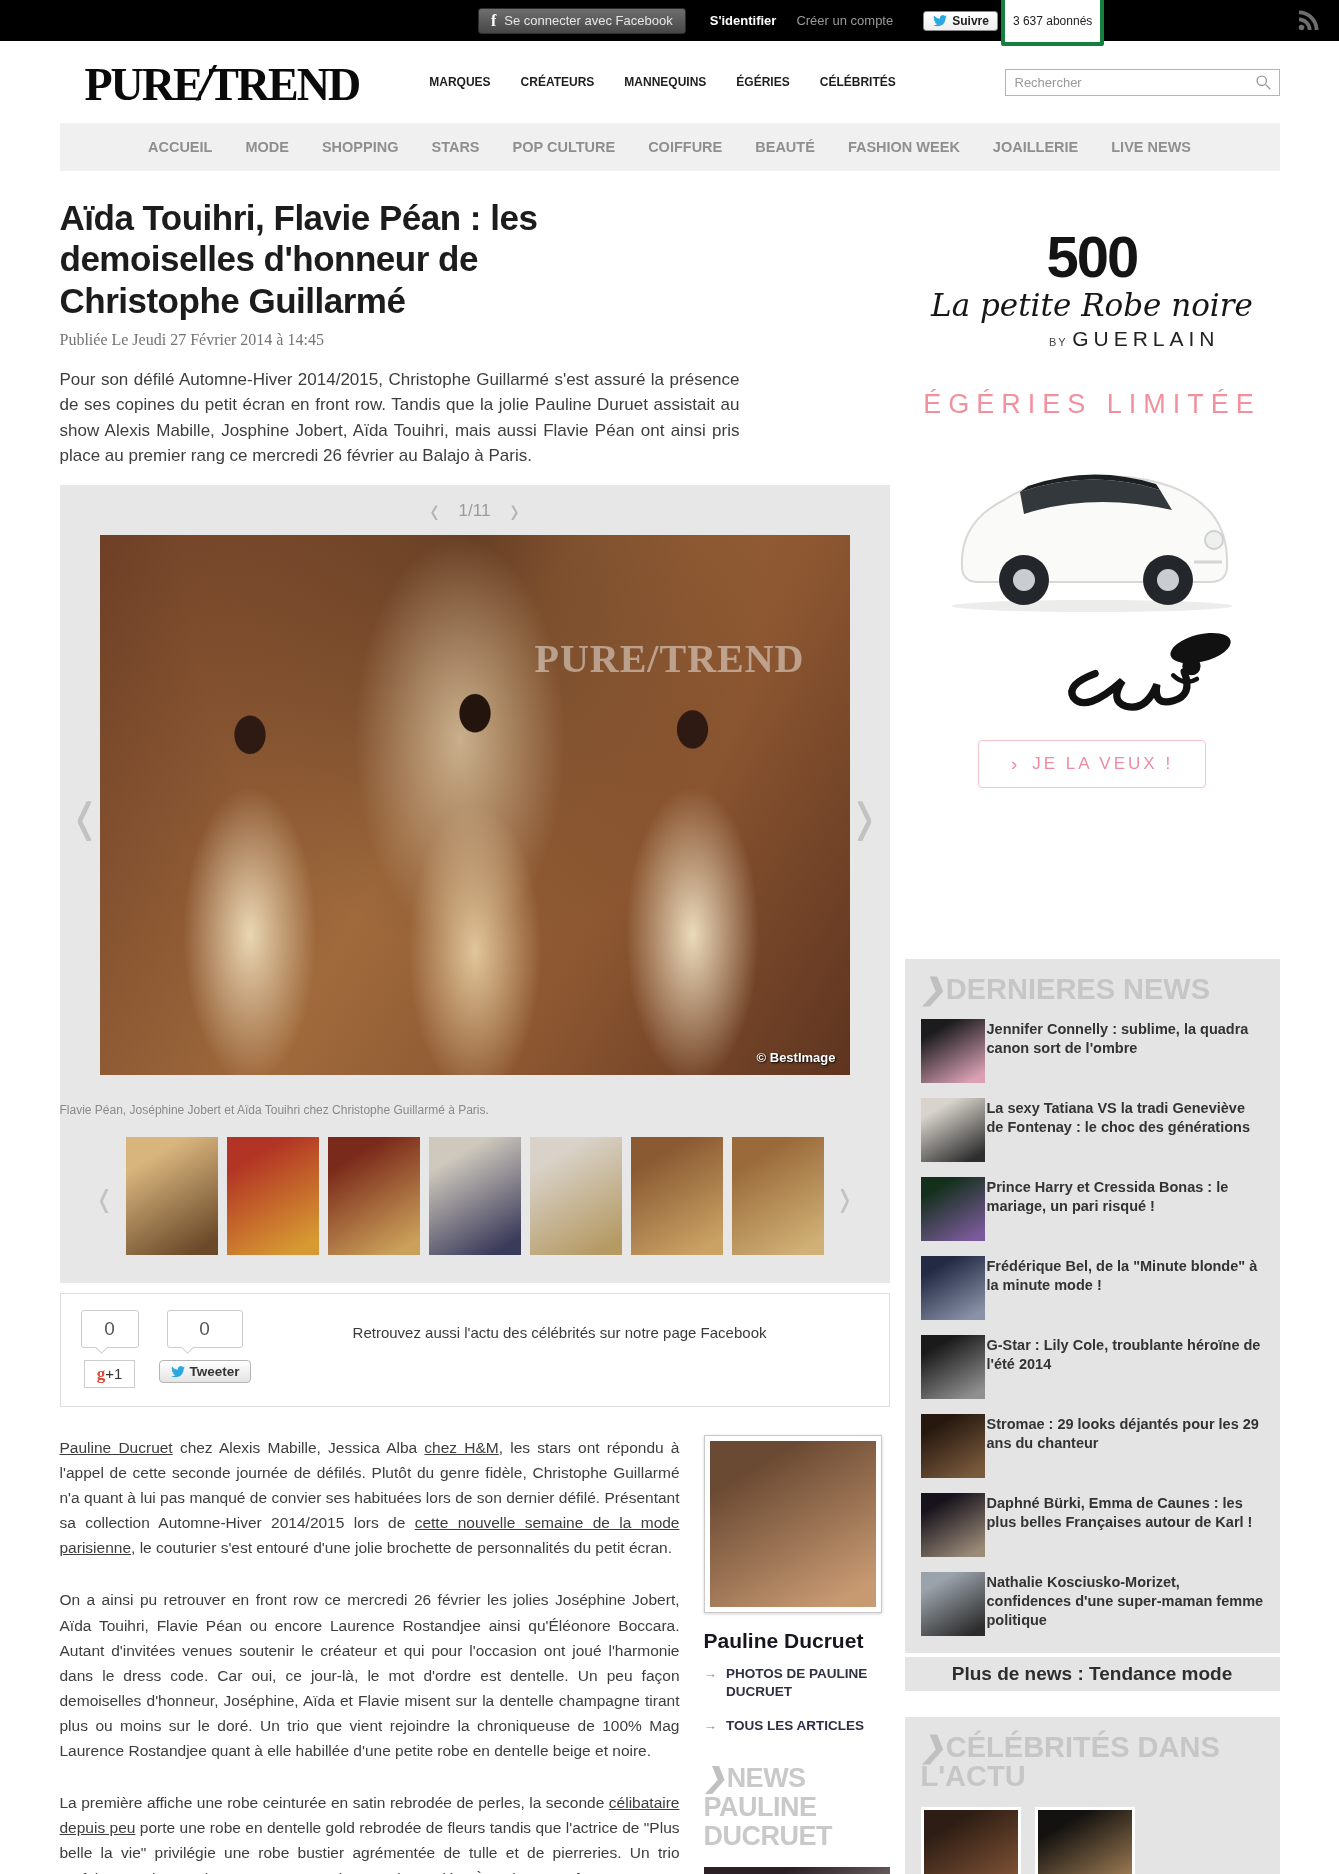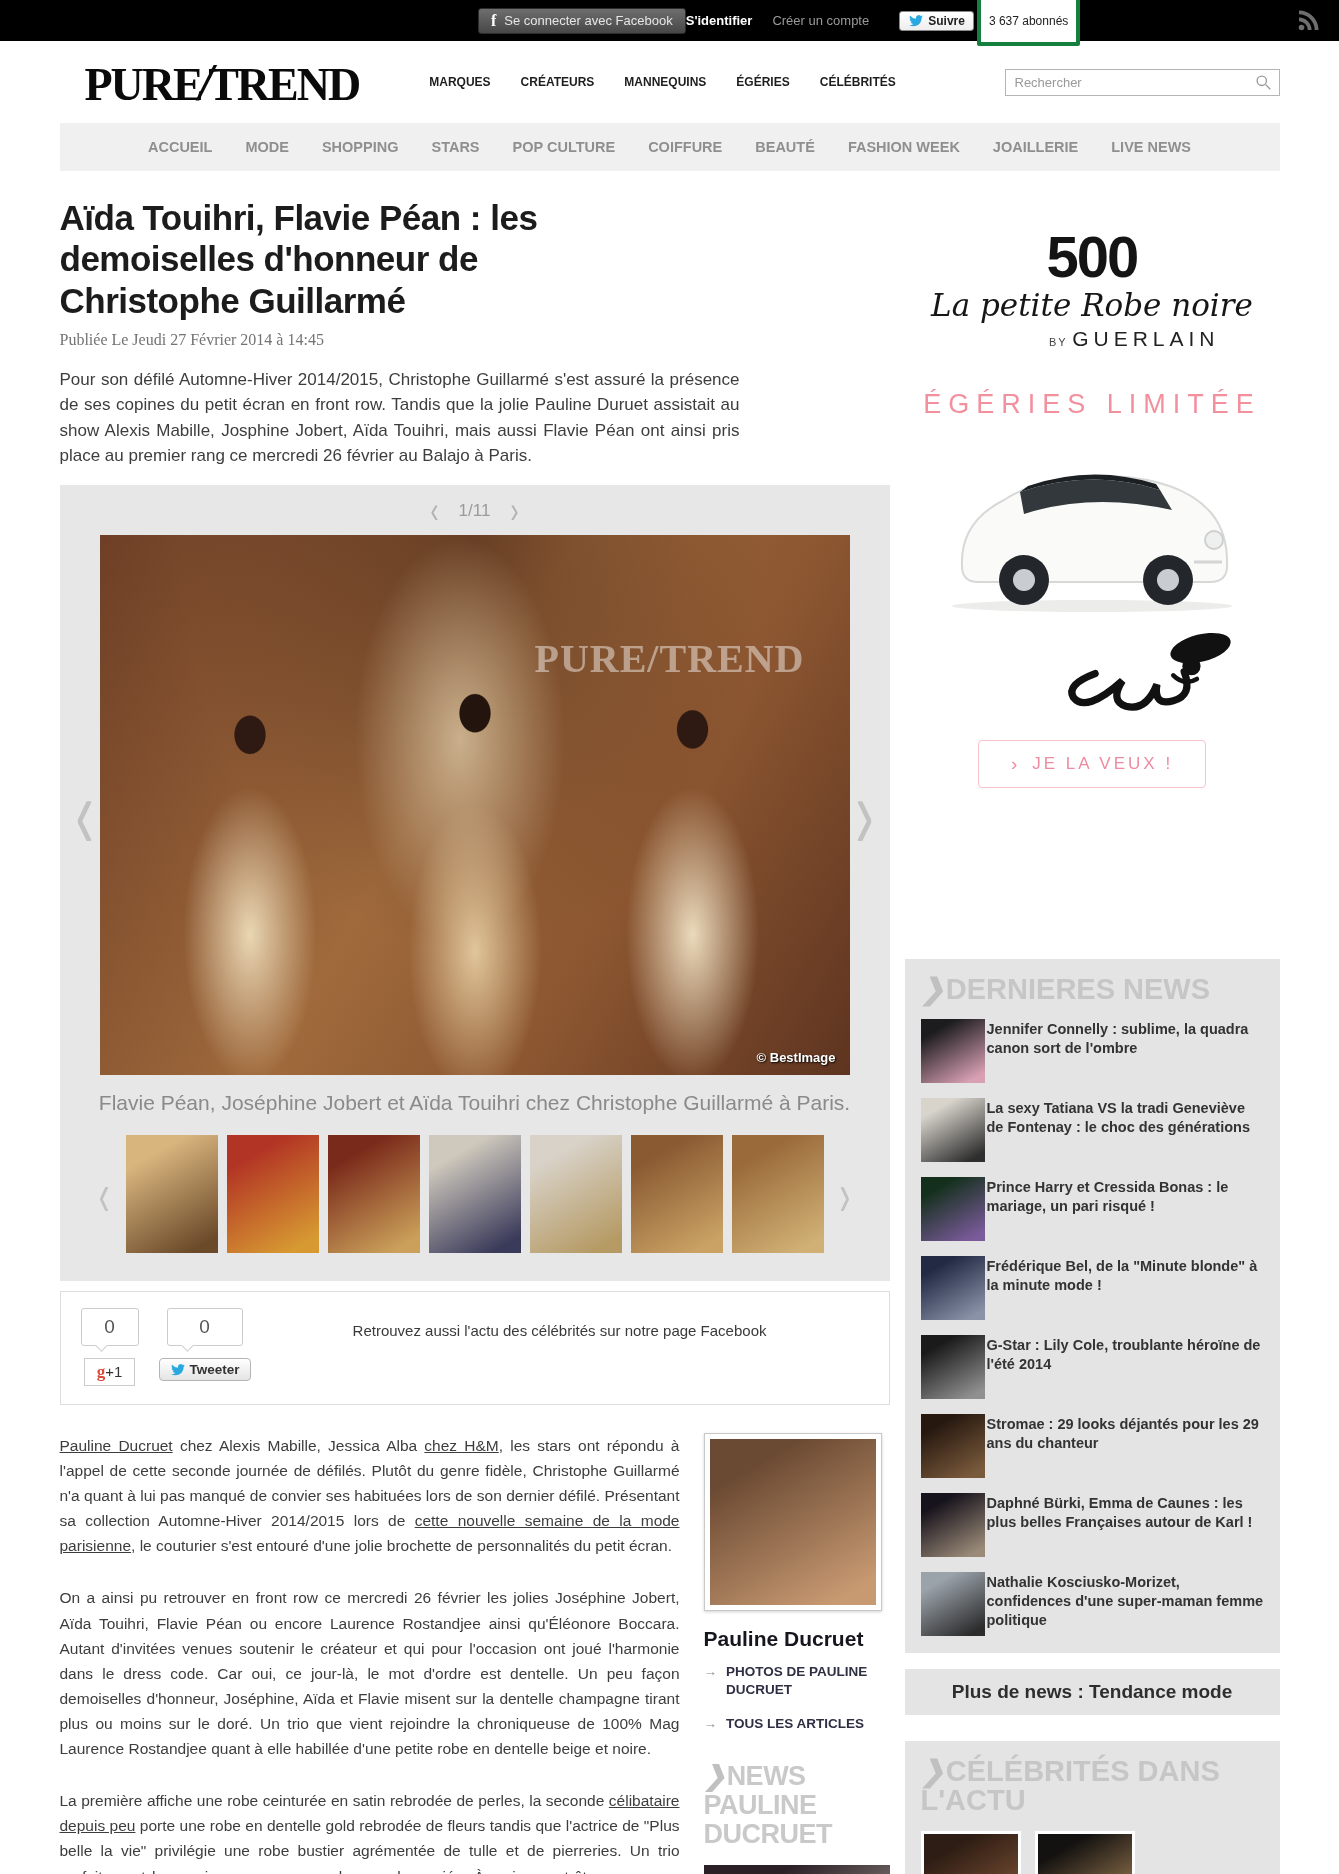--- a/index.html
+++ b/index.html
@@ -5,21 +5,21 @@
 <style>
   * { box-sizing: border-box; }
   body { margin:0; font-family:"Liberation Sans", sans-serif; background:#fff; }
   .page { width:1339px; height:1874px; overflow:hidden; position:relative; background:#fff; margin:0 auto; }
 
   
   .topbar { height:41px; background:#000; }
   .topbar-inner { height:41px; display:flex; align-items:center; position:relative; }
   .fb-connect { margin-left:478px; height:26px; background:linear-gradient(#6e6e6e,#474747); border:1px solid #2c2c2c; border-radius:3px; color:#e6e6e6; font-size:13px; display:flex; align-items:center; gap:8px; padding:0 12px; cursor:pointer; font-family:inherit; }
   .fb-f { font-family:"Liberation Serif", serif; font-weight:bold; font-size:16px; color:#fff; line-height:1; }
-  .signin { color:#fff; font-weight:bold; font-size:13px; cursor:pointer; }
+  .signin { color:#fff; font-weight:bold; font-size:13px; margin-left:24px; cursor:pointer; }
   .create-account { color:#9a9a9a; font-size:13px; margin-left:20px; cursor:pointer; }
   .tw-follow { margin-left:30px; background:linear-gradient(#fff,#eee); border:1px solid #888; border-radius:3px; padding:2px 8px; font-size:12px; font-weight:bold; color:#222; display:flex; align-items:center; gap:5px; cursor:pointer; }
   .tw-count { margin-left:3px; background:#fff; border:4px solid #15803d; border-radius:2px; padding:14px 8px; font-size:12px; color:#222; }
   .rss-wrap { position:absolute; right:18px; top:8px; cursor:pointer; }
 
   
   .site-header { width:1220px; margin:0 auto; height:82px; display:flex; align-items:center; }
   .logo { font-family:"Liberation Serif", serif; font-weight:bold; font-size:46px; letter-spacing:-2px; color:#0a0a0a; margin-left:25px; cursor:pointer; white-space:nowrap; }
   .logo .slash { font-style:italic; font-size:52px; margin:0 -3px; }
   .top-nav { display:flex; gap:30px; margin-left:70px; }
@@ -55,21 +55,21 @@
       radial-gradient(95px 210px at 20% 74%, rgba(238,221,186,0.95), rgba(238,221,186,0) 70%),
       radial-gradient(95px 210px at 50% 77%, rgba(229,203,160,0.95), rgba(229,203,160,0) 70%),
       radial-gradient(95px 210px at 79% 74%, rgba(240,226,196,0.95), rgba(240,226,196,0) 70%),
       radial-gradient(140px 270px at 48% 38%, rgba(224,205,170,0.75), rgba(224,205,170,0) 75%),
       radial-gradient(ellipse at 50% 0%, rgba(60,30,18,0.5), rgba(60,30,18,0) 55%),
       linear-gradient(120deg, #6e3f26, #a06a3c 45%, #8a5530 70%, #5e3420); }
   .g-watermark { position:absolute; top:100px; right:45px; font-family:"Liberation Serif", serif; font-weight:bold; font-size:40px; color:rgba(255,255,255,0.45); letter-spacing:1px; }
   .g-credit { position:absolute; bottom:10px; right:14px; color:#fff; font-size:13px; font-weight:bold; text-shadow:1px 1px 2px #000; }
   .g-arrow { position:absolute; top:300px; font-size:54px; color:#c2c2c2; transform:scaleY(1.9); cursor:pointer; line-height:1; }
   .g-arrow.left { left:16px; } .g-arrow.right { right:16px; }
-  .g-caption { text-align:center; color:#8a8a8a; font-size:21px; margin:16px 0 20px; }
+  .g-caption { color:#8a8a8a; font-size:12px; margin:28px 0 20px; }
   .thumb-row { display:flex; align-items:center; justify-content:center; }
   .t-arrow { font-size:32px; color:#c2c2c2; transform:scaleY(1.9); cursor:pointer; margin:0 16px; line-height:1; }
   .thumb-strip { display:flex; gap:9px; }
   .g-thumb { width:92px; height:118px; cursor:pointer; flex:none; }
 
   
   .social-bar { border:1px solid #ddd; margin-top:10px; padding:16px 20px 18px; display:flex; }
   .share-group { display:flex; gap:20px; }
   .share-col { display:flex; flex-direction:column; align-items:center; gap:12px; }
   .count-bubble { width:58px; height:38px; border:1px solid #ccc; border-radius:3px; background:#fff; color:#555; font-size:19px; display:flex; align-items:center; justify-content:center; position:relative; }
@@ -108,21 +108,21 @@
   .ad-silhouette { text-align:right; padding-right:34px; margin-top:-4px; }
   .ad-cta { display:inline-flex; align-items:center; gap:12px; border:1px solid #f6c3cb; border-radius:4px; color:#ee8ba0; font-size:17px; letter-spacing:3px; padding:12px 32px; background:#fff; cursor:pointer; margin-top:2px; font-family:inherit; }
   .ad-cta .cta-chev { font-size:19px; }
 
   
   .news-box { background:#e4e4e4; margin-top:14px; padding:16px 16px 4px; }
   .section-title { font-size:29px; font-weight:bold; color:#c6c6c6; text-transform:uppercase; letter-spacing:0; line-height:1; }
   .news-item { display:flex; gap:2px; margin:15px 0 13px; cursor:pointer; }
   .news-thumb { width:64px; height:64px; flex:none; }
   .news-title { font-size:14.5px; font-weight:bold; color:#333; line-height:1.32; padding-top:1px; }
-  .more-news { background:#e4e4e4; margin-top:16px; height:46px; display:flex; align-items:center; justify-content:center; font-size:19px; font-weight:bold; color:#2e2e2e; cursor:pointer; }
+  .more-news { background:#e4e4e4; margin-top:4px; height:34px; display:flex; align-items:center; justify-content:center; font-size:19px; font-weight:bold; color:#2e2e2e; cursor:pointer; }
 
   
   .celebs-box { background:#e4e4e4; margin-top:26px; padding:16px; height:240px; }
   .celebs-photos { display:flex; gap:14px; margin-top:16px; }
   .celeb-photo { width:100px; height:100px; border:3px solid #fff; cursor:pointer; flex:none; }
 </style>
 </head>
 <body>
 
 <div class="page">

